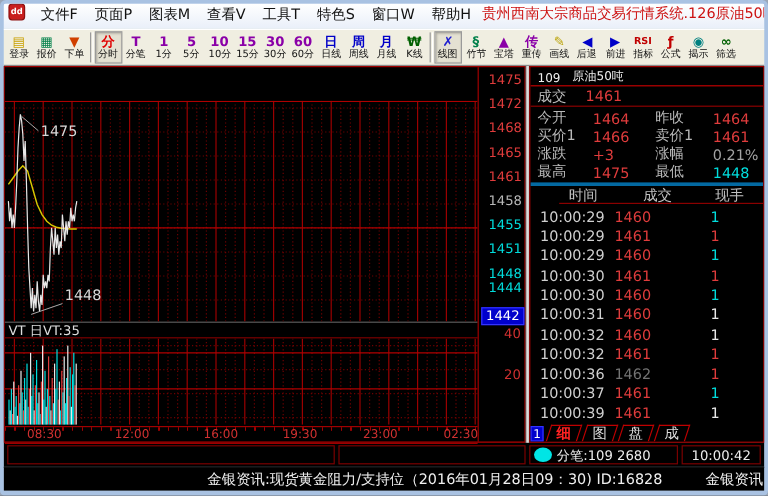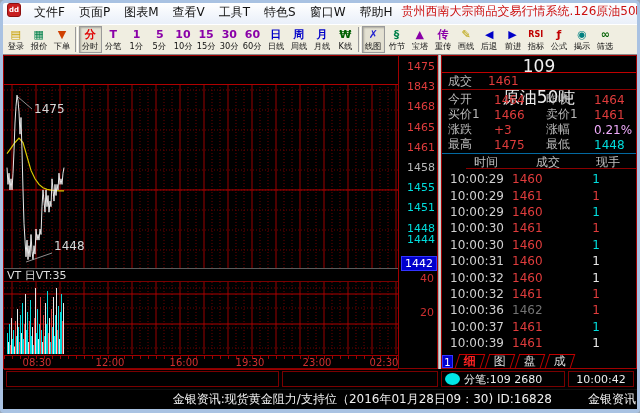--- a/index.html
+++ b/index.html
@@ -29,23 +29,23 @@
   .time-axis .ticks{position:absolute;top:0;left:0;right:0;height:3px;background:repeating-linear-gradient(90deg,#a00000 0 1px,transparent 1px 8px);}
   .time-label{position:absolute;top:1px;transform:translateX(-50%);}
   .axis-col{grid-column:2/3;grid-row:1/7;position:relative;border-left:1px solid #a00000;font-size:11px;}
   .y-label{position:absolute;right:2px;white-space:nowrap;}
   .cursor-price{position:absolute;right:0;left:2px;background:#0000cc;color:#fff;text-align:center;font-size:11px;border:1px solid #3333ff;}
   .vol-label{position:absolute;right:3px;color:#d03030;}
   svg{display:block;}
   .panel-divider{width:3px;background:linear-gradient(90deg,#8f8f8f,#e6e6e6 60%,#b5b5b5);}
   
   .right-panel{flex:1;border:1px solid #a00000;display:flex;flex-direction:column;font-size:12px;overflow:hidden;}
-  .q-header{height:17px;display:flex;align-items:center;gap:10px;color:#eee;font-size:17px;padding:0 6px;border-bottom:1px solid #c00000;white-space:nowrap;flex-direction:column;}
+  .q-header{height:17px;display:flex;align-items:flex-end;gap:10px;color:#eee;font-size:10px;padding:0 6px;border-bottom:1px solid #c00000;white-space:nowrap;}
   .q-cj{height:17px;display:flex;align-items:center;border-bottom:1px solid #8a0000;padding:0 6px;gap:16px;}
-  .q-summary{padding:1px 16px 2px 0;border-bottom:1px solid #0369a1;}
+  .q-summary{padding:1px 16px 2px 0;border-bottom:3px solid #0369a1;}
   .q-row{height:15px;display:grid;grid-template-columns:46px 52px 48px 1fr;align-items:center;padding:0 6px;}
   .q-label{color:#b8b8b8;}
   .t-header{height:15px;display:grid;grid-template-columns:62px 52px 1fr;align-items:center;padding:0 8px;color:#c0c0c0;border-bottom:1px solid #8a0000;margin-left:24px;}
   .t-header .th-vol{text-align:center;}
   .ticks-list{flex:1;display:flex;flex-direction:column;padding:2px 0 0 0;}
   .tick-row{height:16.4px;display:grid;grid-template-columns:62px 52px 1fr;align-items:center;padding:0 8px;}
   .tick-vol{text-align:center;}
   .q-tabs{height:16px;display:flex;align-items:flex-end;gap:0;padding-left:0;}
   .tab-badge{width:11px;height:13px;background:#0000cc;color:#fff;font-size:10px;text-align:center;line-height:13px;border:1px solid #3333ff;}
   .q-tab{min-width:26px;height:14px;line-height:13px;text-align:center;color:#ddd;font-size:12px;border:1px solid #c00000;border-bottom:none;transform:skewX(-18deg);margin-left:4px;background:#000;}
@@ -411,21 +411,21 @@
             <div class="time-label" style="left: 106px;">12:00</div>
             <div class="time-label" style="left: 180px;">16:00</div>
             <div class="time-label" style="left: 246px;">19:30</div>
             <div class="time-label" style="left: 313px;">23:00</div>
             <div class="time-label" style="left: 380px;">02:30</div>
           </div>
       </div>
 
       <div class="axis-col" id="axis-col">
           <div class="y-label" style="top: 4px; color: rgb(224, 60, 60);">1475</div>
-          <div class="y-label" style="top: 24.2px; color: rgb(224, 60, 60);">1843</div>
+          <div class="y-label" style="top: 24.2px; color: rgb(224, 60, 60);">1472</div>
           <div class="y-label" style="top: 44.4px; color: rgb(224, 60, 60); text-align: center;">1468</div>
           <div class="y-label" style="top: 64.6px; color: rgb(224, 60, 60);">1465</div>
           <div class="y-label" style="top: 84.8px; color: rgb(224, 60, 60);">1461</div>
           <div class="y-label" style="top: 105px; color: rgb(184, 184, 184);">1458</div>
           <div class="y-label" style="top: 125.2px; color: rgb(0, 221, 221);">1455</div>
           <div class="y-label" style="top: 145.4px; color: rgb(0, 221, 221);">1451</div>
           <div class="y-label" style="top: 165.6px; color: rgb(0, 221, 221);">1448</div>
           <div class="y-label" style="top: 177px; color: rgb(0, 221, 221);">1444</div>
           <div class="cursor-price" style="top: 200px;">1442</div>
           <div class="vol-label" style="top: 216px;">40</div>
@@ -454,21 +454,21 @@
           <div class="q-row">
             <span class="q-label">买价1</span>
             <span style="color: rgb(224, 60, 60);">1466</span>
             <span class="q-label">卖价1</span>
             <span style="color: rgb(224, 60, 60);">1461</span>
           </div>
           <div class="q-row">
             <span class="q-label">涨跌</span>
             <span style="color: rgb(224, 60, 60);">+3</span>
             <span class="q-label">涨幅</span>
-            <span style="color: #f0abfc;">0.21%</span>
+            <span style="color: #a3a3a3;">0.21%</span>
           </div>
           <div class="q-row">
             <span class="q-label">最高</span>
             <span style="color: rgb(224, 60, 60);">1475</span>
             <span class="q-label">最低</span>
             <span style="color: rgb(0, 221, 221);">1448</span>
           </div>
         </div>
       <div class="t-header">
         <span>时间</span>

